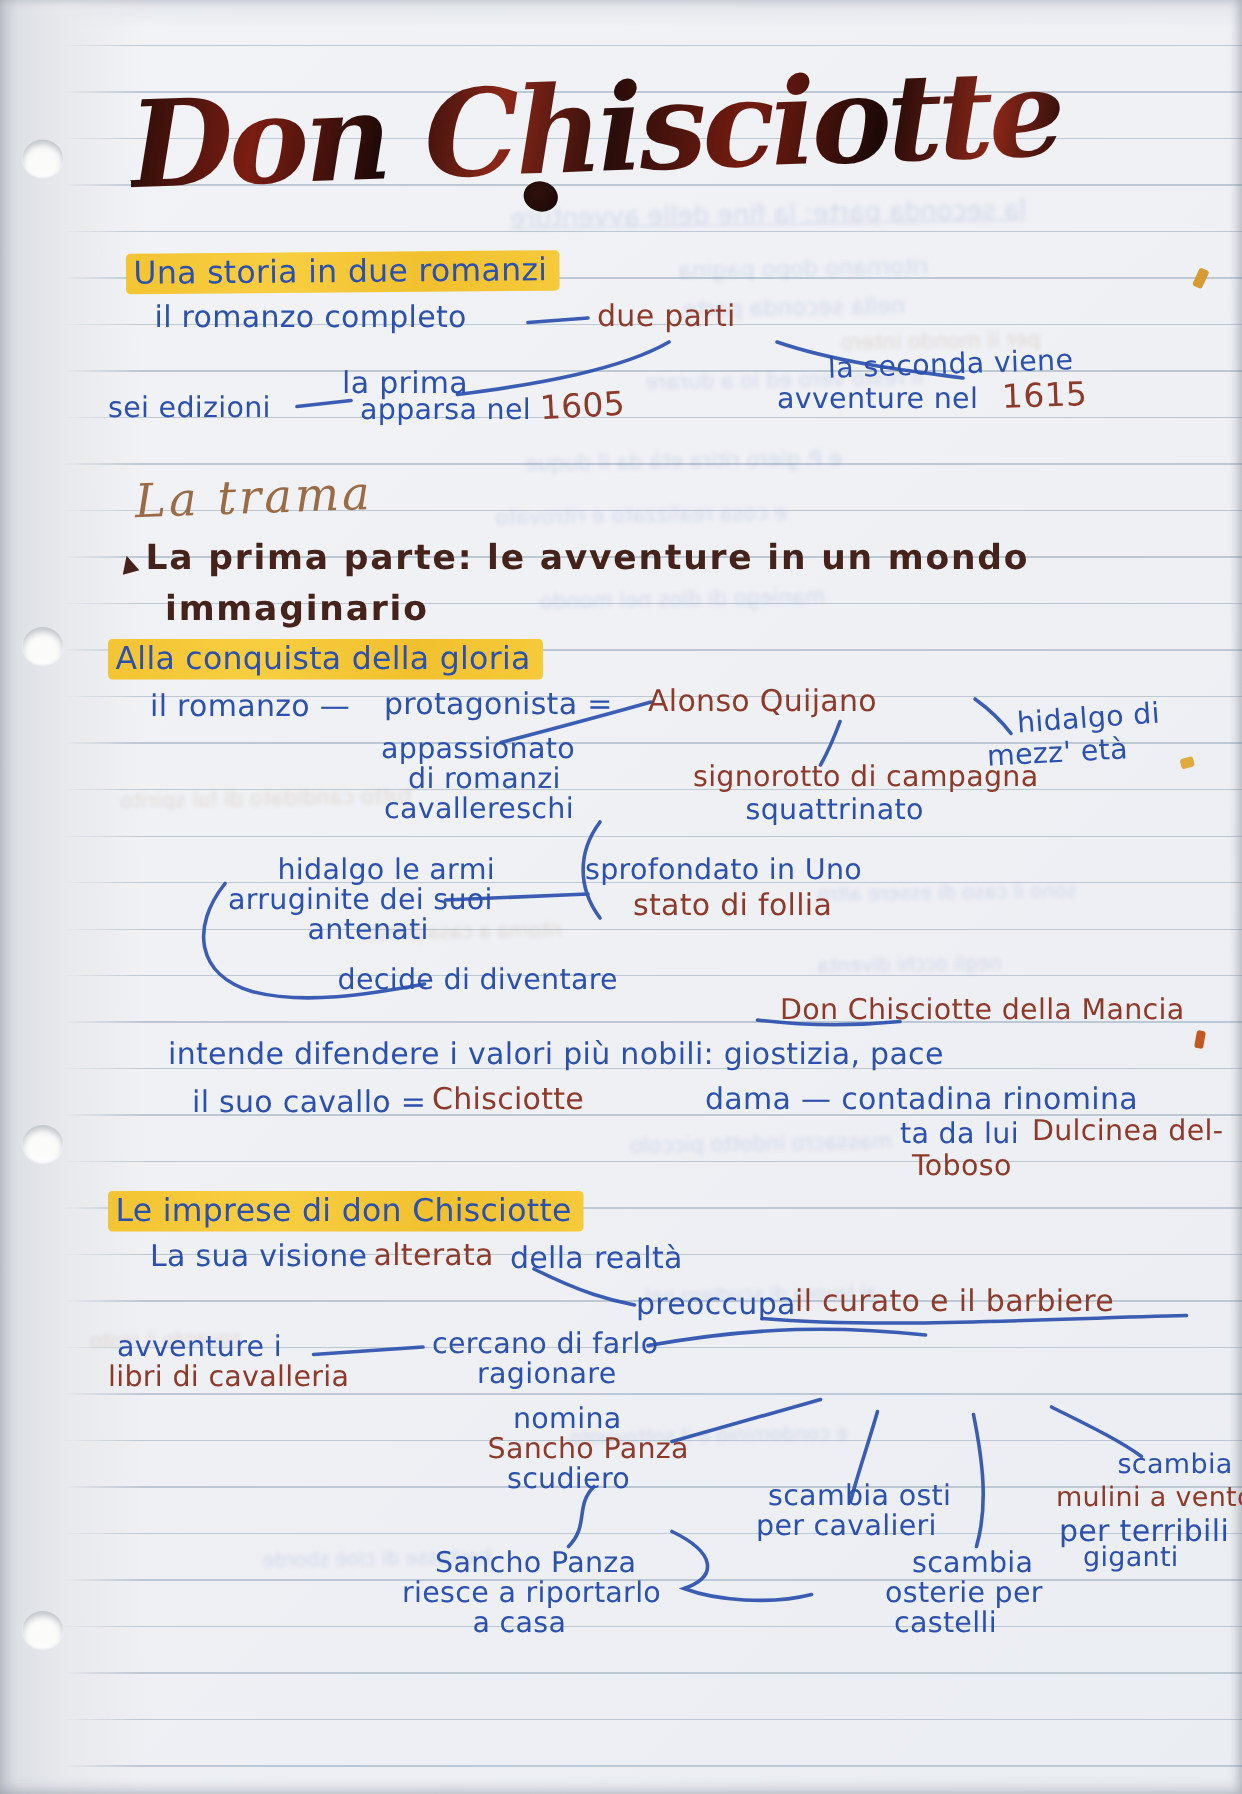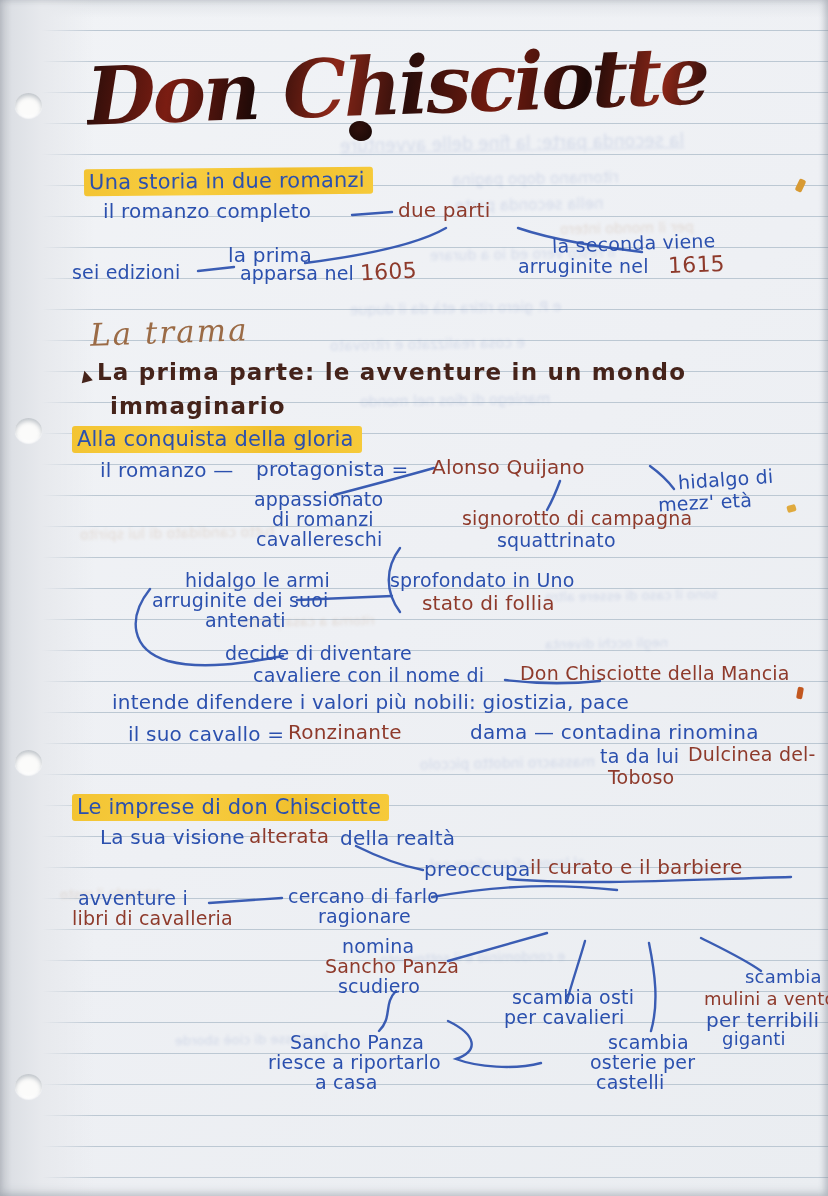--- a/index.html
+++ b/index.html
@@ -97,21 +97,21 @@
   <span class="t title" style="left:86px;top:44px">Don Chisciotte</span>
 
   <span class="t blue hl" style="left:84px;top:168px;font-size:21px;transform:rotate(-.5deg)">Una storia in due romanzi</span>
   <span class="t blue" style="left:103px;top:201px;font-size:20px">il romanzo completo</span>
   <span class="t red" style="left:398px;top:200px;font-size:20px">due parti</span>
   <span class="t blue" style="left:228px;top:245px;font-size:20px">la prima</span>
   <span class="t blue" style="left:72px;top:263px;font-size:19px">sei edizioni</span>
   <span class="t blue" style="left:240px;top:264px;font-size:19px">apparsa nel</span>
   <span class="t red" style="left:360px;top:260px;font-size:22px;transform:rotate(-3deg)">1605</span>
   <span class="t blue" style="left:552px;top:234px;font-size:19px;transform:rotate(-2deg)">la seconda viene</span>
-  <span class="t blue" style="left:518px;top:257px;font-size:19px">arruginite nel</span>
+  <span class="t blue" style="left:518px;top:257px;font-size:19px">avventure nel</span>
   <span class="t red" style="left:668px;top:253px;font-size:22px;transform:rotate(-2deg)">1615</span>
 
   <span class="t tan cursive" style="left:90px;top:316px;font-size:31px;transform:rotate(-2deg);letter-spacing:2px">La trama</span>
   <span class="t dark" style="left:80px;top:368px;font-size:15px;transform:rotate(-15deg)">▲</span>
   <span class="t dark" style="left:110px;top:394px;font-size:23px;letter-spacing:1.2px">immaginario</span>
   <span class="t dark" style="left:97px;top:360px;font-size:23px;letter-spacing:1.2px">La prima parte: le avventure in un mondo</span>
 
   <span class="t blue hl" style="left:72px;top:426px;font-size:21px">Alla conquista della gloria</span>
   <span class="t blue" style="left:100px;top:460px;font-size:20px">il romanzo —</span>
   <span class="t blue" style="left:256px;top:459px;font-size:20px">protagonista =</span>
@@ -122,25 +122,24 @@
   <span class="t blue" style="left:272px;top:510px;font-size:19px">di romanzi</span>
   <span class="t blue" style="left:256px;top:530px;font-size:19px">cavallereschi</span>
   <span class="t red" style="left:462px;top:509px;font-size:19px">signorotto di campagna</span>
   <span class="t blue" style="left:497px;top:531px;font-size:19px">squattrinato</span>
   <span class="t blue" style="left:185px;top:571px;font-size:19px">hidalgo le armi</span>
   <span class="t blue" style="left:152px;top:591px;font-size:19px">arruginite dei suoi</span>
   <span class="t blue" style="left:205px;top:611px;font-size:19px">antenati</span>
   <span class="t blue" style="left:390px;top:571px;font-size:19px">sprofondato in Uno</span>
   <span class="t red" style="left:422px;top:593px;font-size:20px">stato di follia</span>
   <span class="t blue" style="left:225px;top:644px;font-size:19px">decide di diventare</span>
-  <span class="t blue" style="left:253px;top:666px;font-size:19px">cavaliere con il nome di</span>
   <span class="t blue" style="left:112px;top:692px;font-size:20px">intende difendere i valori più nobili: giostizia, pace</span>
   <span class="t red" style="left:520px;top:664px;font-size:19px">Don Chisciotte della Mancia</span>
   <span class="t blue" style="left:128px;top:724px;font-size:20px">il suo cavallo =</span>
-  <span class="t red" style="left:288px;top:722px;font-size:20px">Ronzinante</span>
+  <span class="t red" style="left:288px;top:722px;font-size:20px">Chisciotte</span>
   <span class="t blue" style="left:470px;top:722px;font-size:20px">dama — contadina rinomina</span>
   <span class="t blue" style="left:600px;top:747px;font-size:19px">ta da lui</span>
   <span class="t red" style="left:688px;top:745px;font-size:19px">Dulcinea del-</span>
   <span class="t red" style="left:608px;top:768px;font-size:19px">Toboso</span>
 
   <span class="t blue hl" style="left:72px;top:794px;font-size:21px">Le imprese di don Chisciotte</span>
   <span class="t blue" style="left:100px;top:827px;font-size:20px">La sua visione</span>
   <span class="t red" style="left:249px;top:826px;font-size:20px">alterata</span>
   <span class="t blue" style="left:340px;top:828px;font-size:20px">della realtà</span>
   <span class="t blue" style="left:424px;top:859px;font-size:20px">preoccupa</span>

